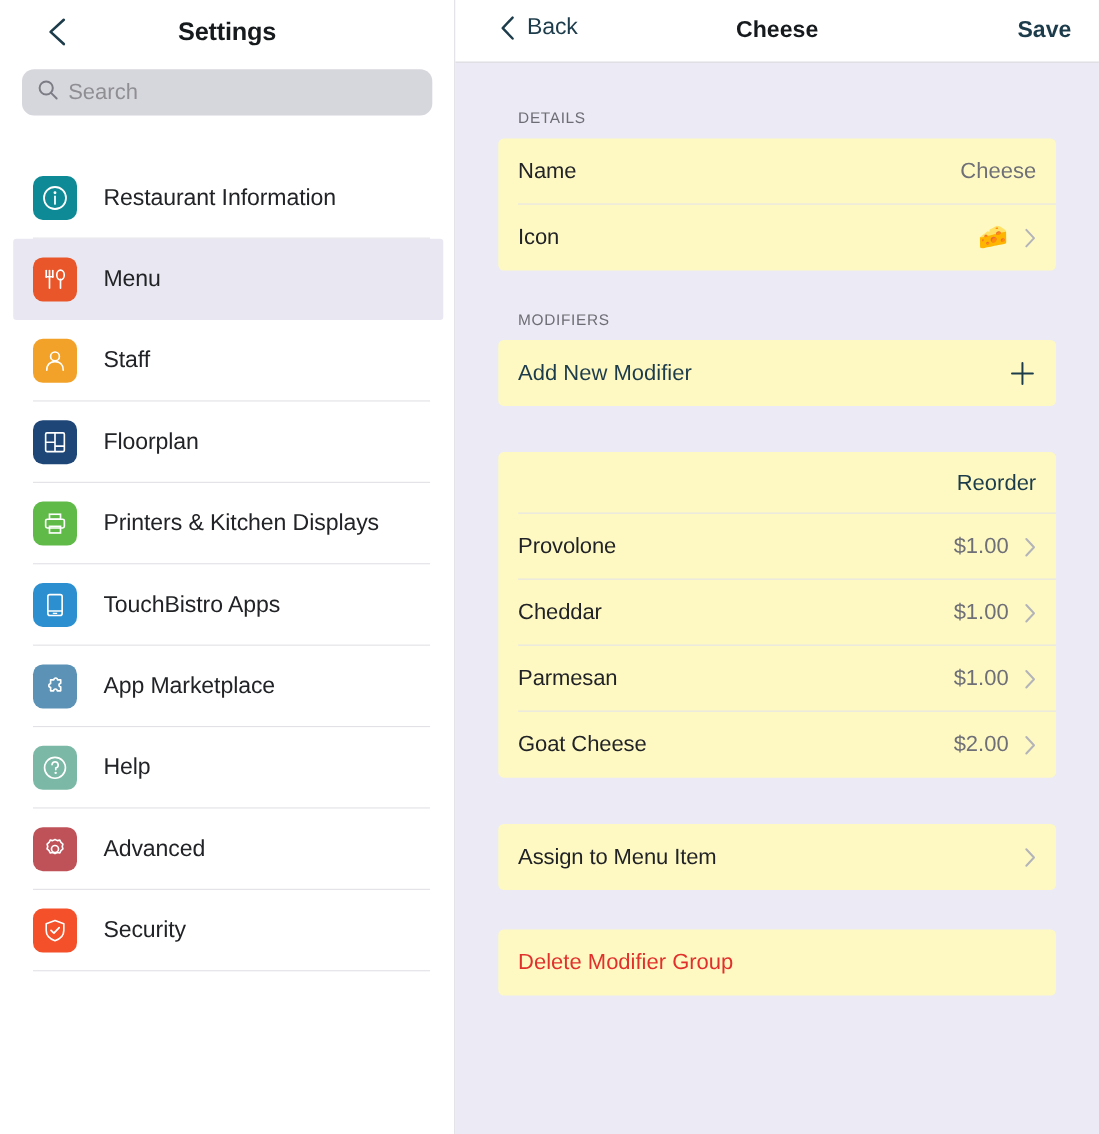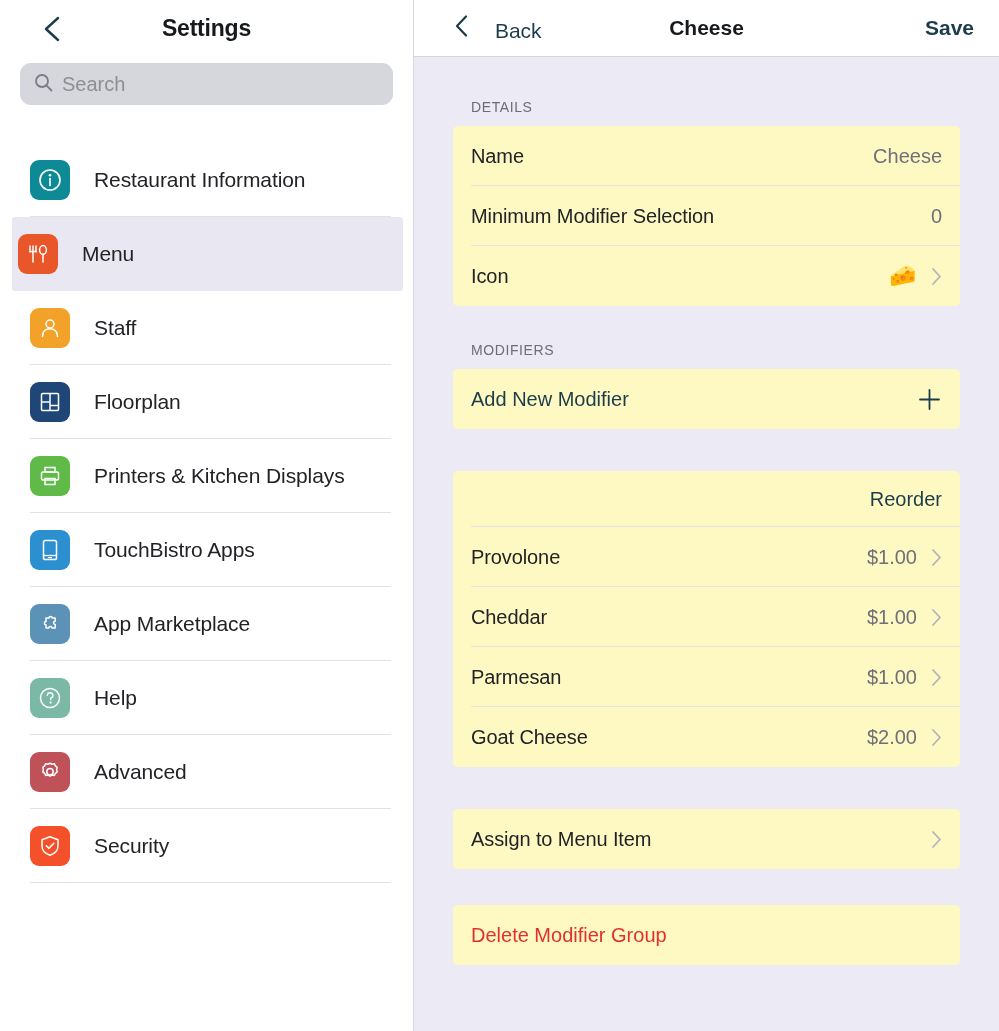--- a/index.html
+++ b/index.html
@@ -54,21 +54,21 @@
   .sb-list { margin-top: 22px; flex: 1; overflow: hidden; }
   .sb-item {
     height: 74px; display: flex; align-items: center;
     padding: 0 0 0 30px; position: relative;
     cursor: pointer;
   }
   .sb-item.selected {
     background: #e9e8f2;
     border-radius: 3px;
     margin: 0 10px 0 12px;
-    padding-left: 6px;
+    padding-left: 18px;
   }
   .sb-item .divider {
     position: absolute; left: 30px; right: 22px; bottom: 0;
     height: 1px; background: #e2e2e6;
   }
   .sb-icon {
     width: 40px; height: 40px; border-radius: 9px;
     flex: 0 0 40px;
     display: flex; align-items: center; justify-content: center;
   }
@@ -89,21 +89,21 @@
   .dt-header {
     height: 57px; flex: 0 0 57px;
     background: #ffffff;
     border-bottom: 1px solid #d5d5db;
     display: flex; align-items: center;
     position: relative;
   }
   .dt-back {
     position: absolute; left: 40px; top: 50%;
     transform: translateY(-50%);
-    display: flex; align-items: flex-end; gap: 26px;
+    display: flex; align-items: flex-start; gap: 10px;
     cursor: pointer;
   }
   .dt-back-label {
     font-size: 21px; color: #1d3c4b; letter-spacing: -0.1px;
   }
   .dt-title {
     width: 100%; text-align: center;
     font-size: 21px; font-weight: bold; color: #161a1d;
   }
   .dt-save {
@@ -347,25 +347,20 @@
     </div>
 
     <div class="dt-body">
 
       <div class="sec-label">DETAILS</div>
 
       <div class="card">
         <div class="row">
           <span class="row-label">Name</span>
           <span class="row-value">Cheese</span>
-          <span class="rdiv"></span>
-        </div>
-        <div class="row">
-          <span class="row-label">Minimum Modifier Selection</span>
-          <span class="row-value">0</span>
           <span class="rdiv"></span>
         </div>
         <div class="row">
           <span class="row-label">Icon</span>
           <span class="cheese-emoji">🧀</span>
           <span class="chev-right">
             <svg width="11" height="19" viewBox="0 0 11 19">
               <polyline points="2,2 9,9.5 2,17" fill="none" stroke="#b3b3ba" stroke-width="1.8" stroke-linecap="round" stroke-linejoin="round"></polyline>
             </svg>
           </span>

